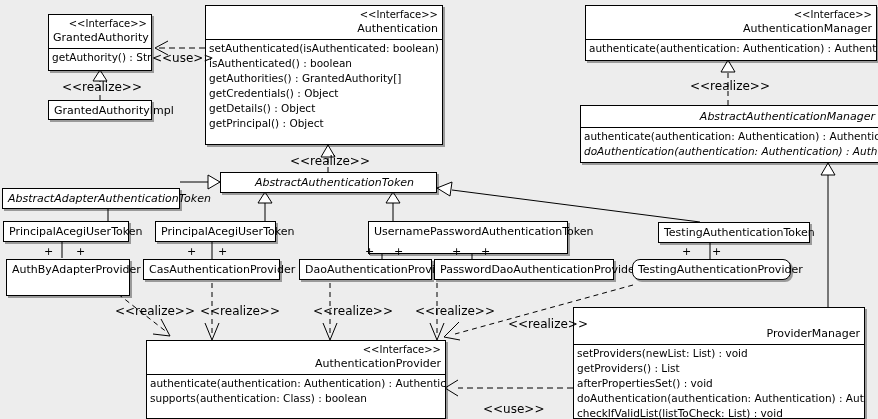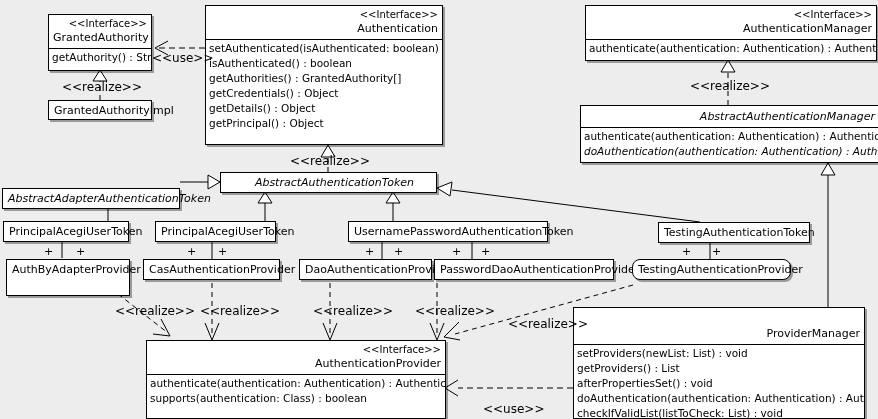--- a/index.html
+++ b/index.html
@@ -221,21 +221,21 @@
       <div class="class-name-line">PrincipalAcegiUserToken</div>
     </div>
   </div>
 
   <div class="uml-class simple-box" style="left:155px; top:221px; width:121px; height:21px;">
     <div class="uml-compartment name-compartment">
       <div class="class-name-line">PrincipalAcegiUserToken</div>
     </div>
   </div>
 
-  <div class="uml-class simple-box" style="left:348px; top:221px; width:200px; height:21px;">
+  <div class="uml-class simple-box" style="left:368px; top:221px; width:200px; height:33px;">
     <div class="uml-compartment name-compartment">
       <div class="class-name-line">UsernamePasswordAuthenticationToken</div>
     </div>
   </div>
 
   <div class="uml-class simple-box" style="left:637px; top:222px; width:152px; height:21px;margin-left:21px;">
     <div class="uml-compartment name-compartment">
       <div class="class-name-line">TestingAuthenticationToken</div>
     </div>
   </div>

